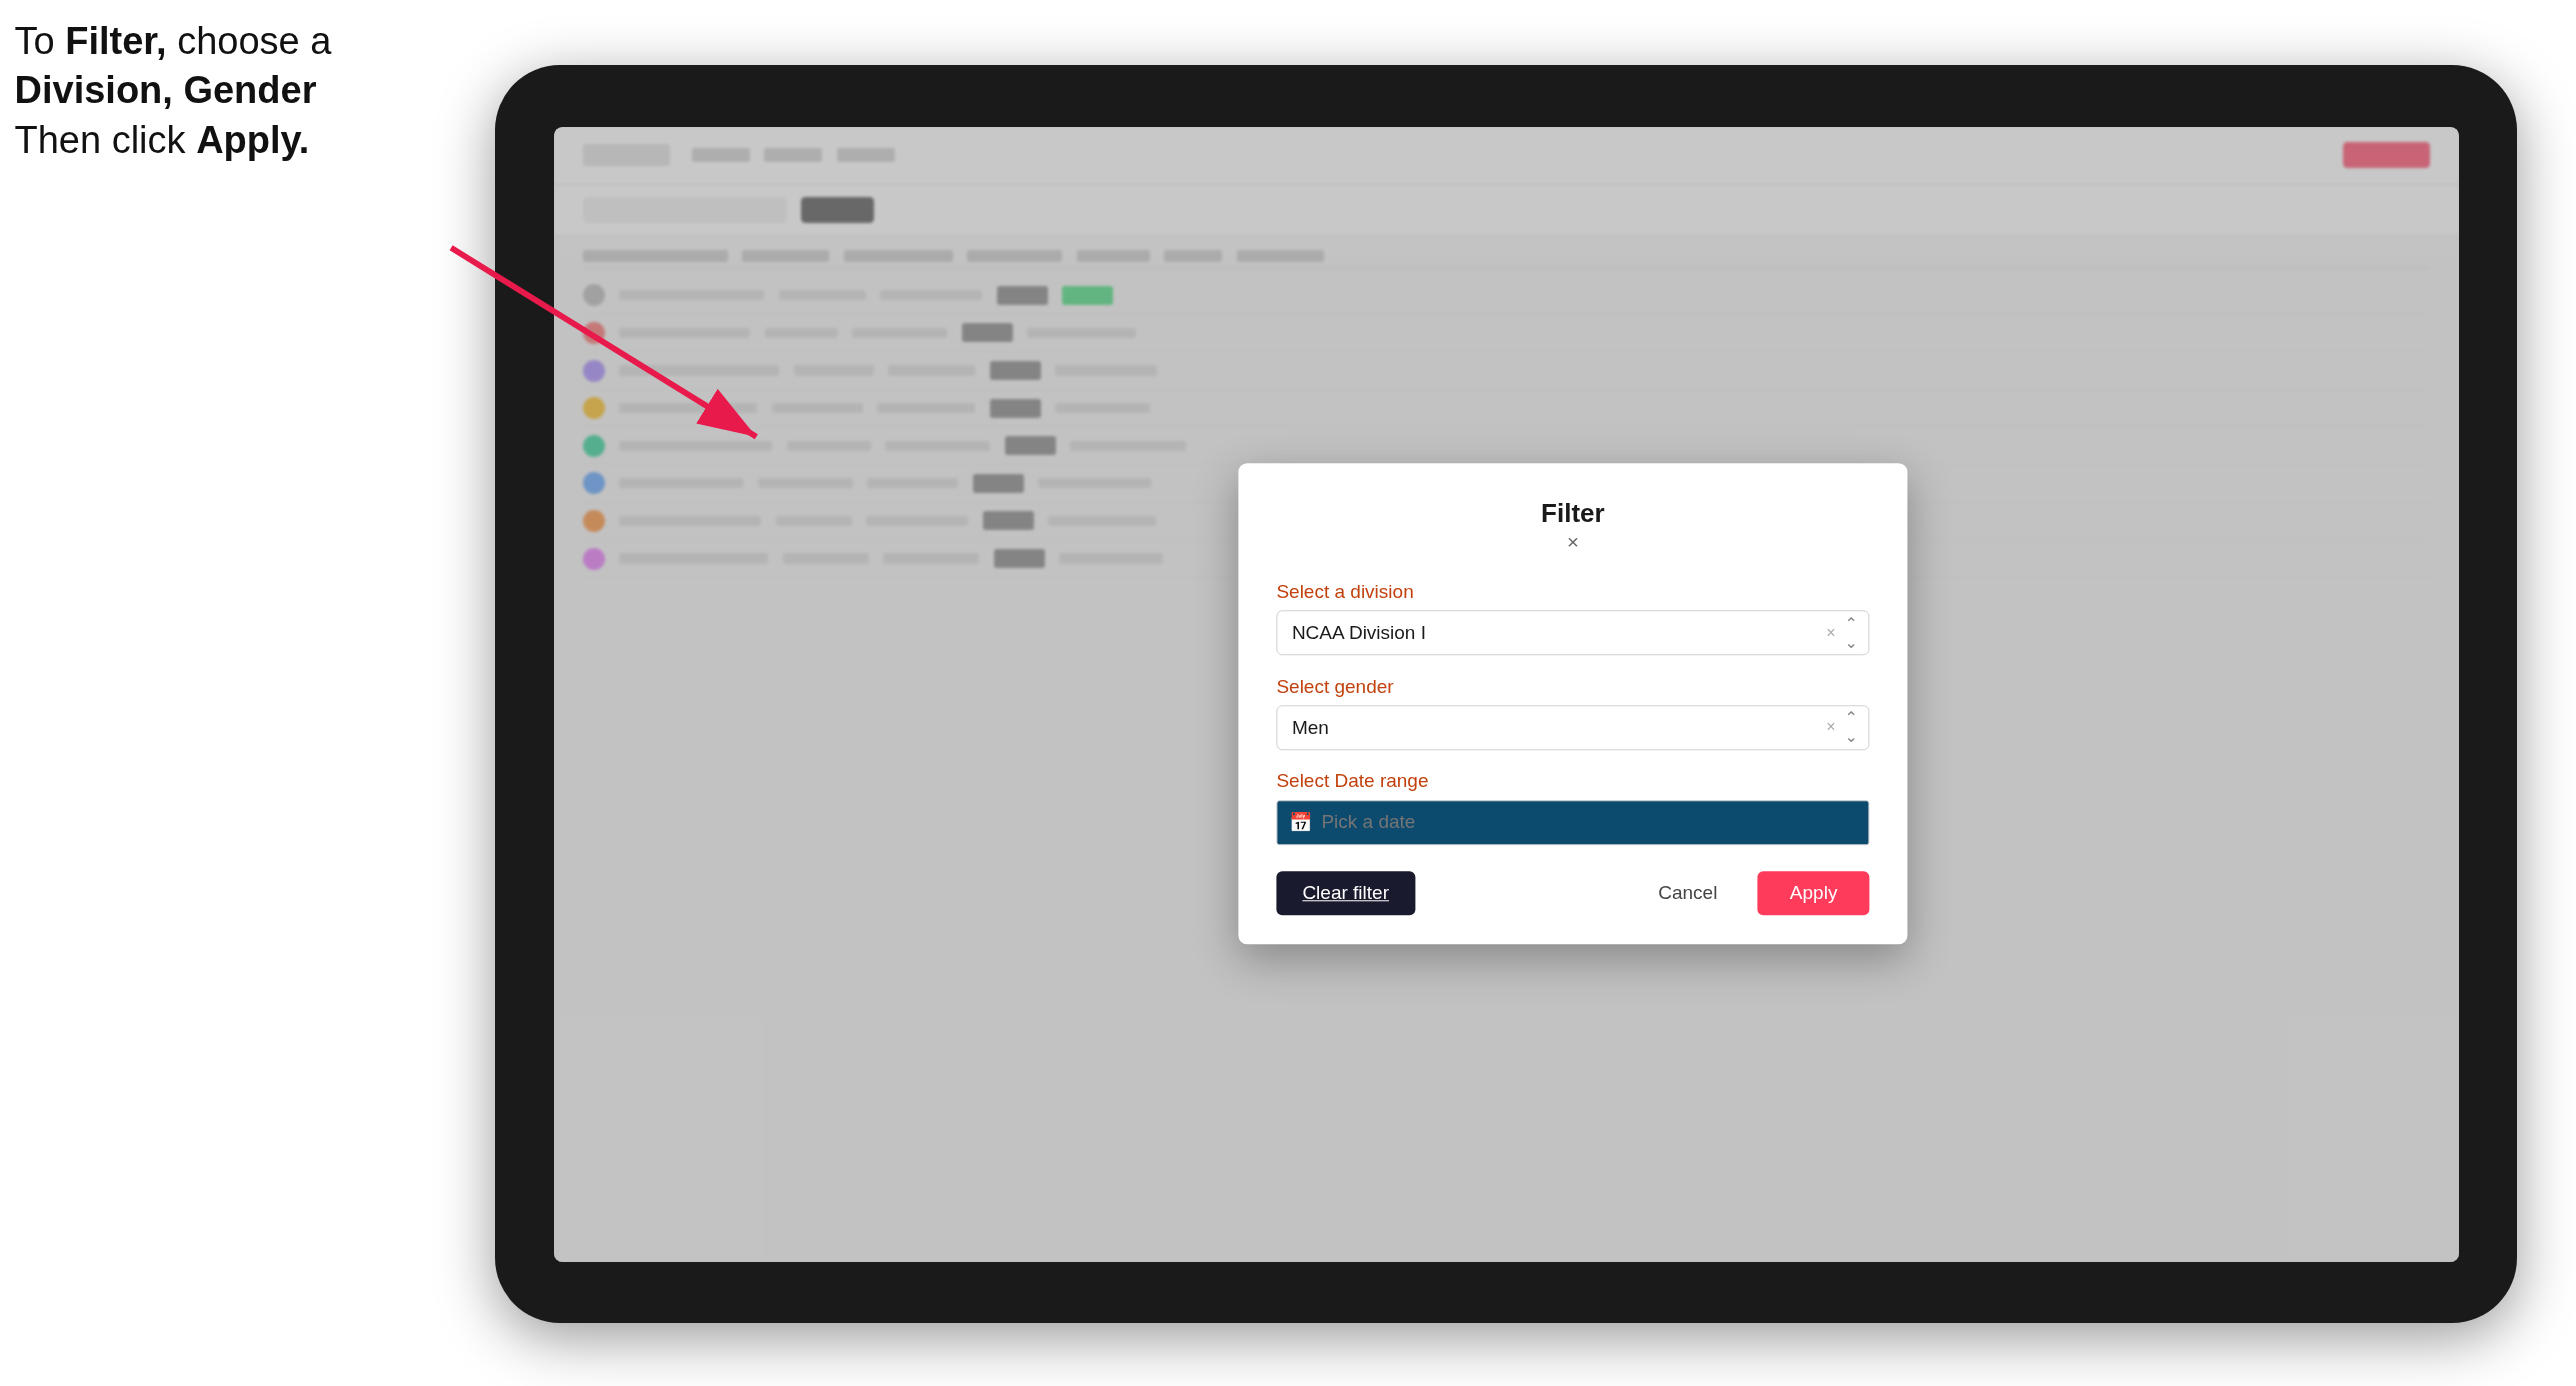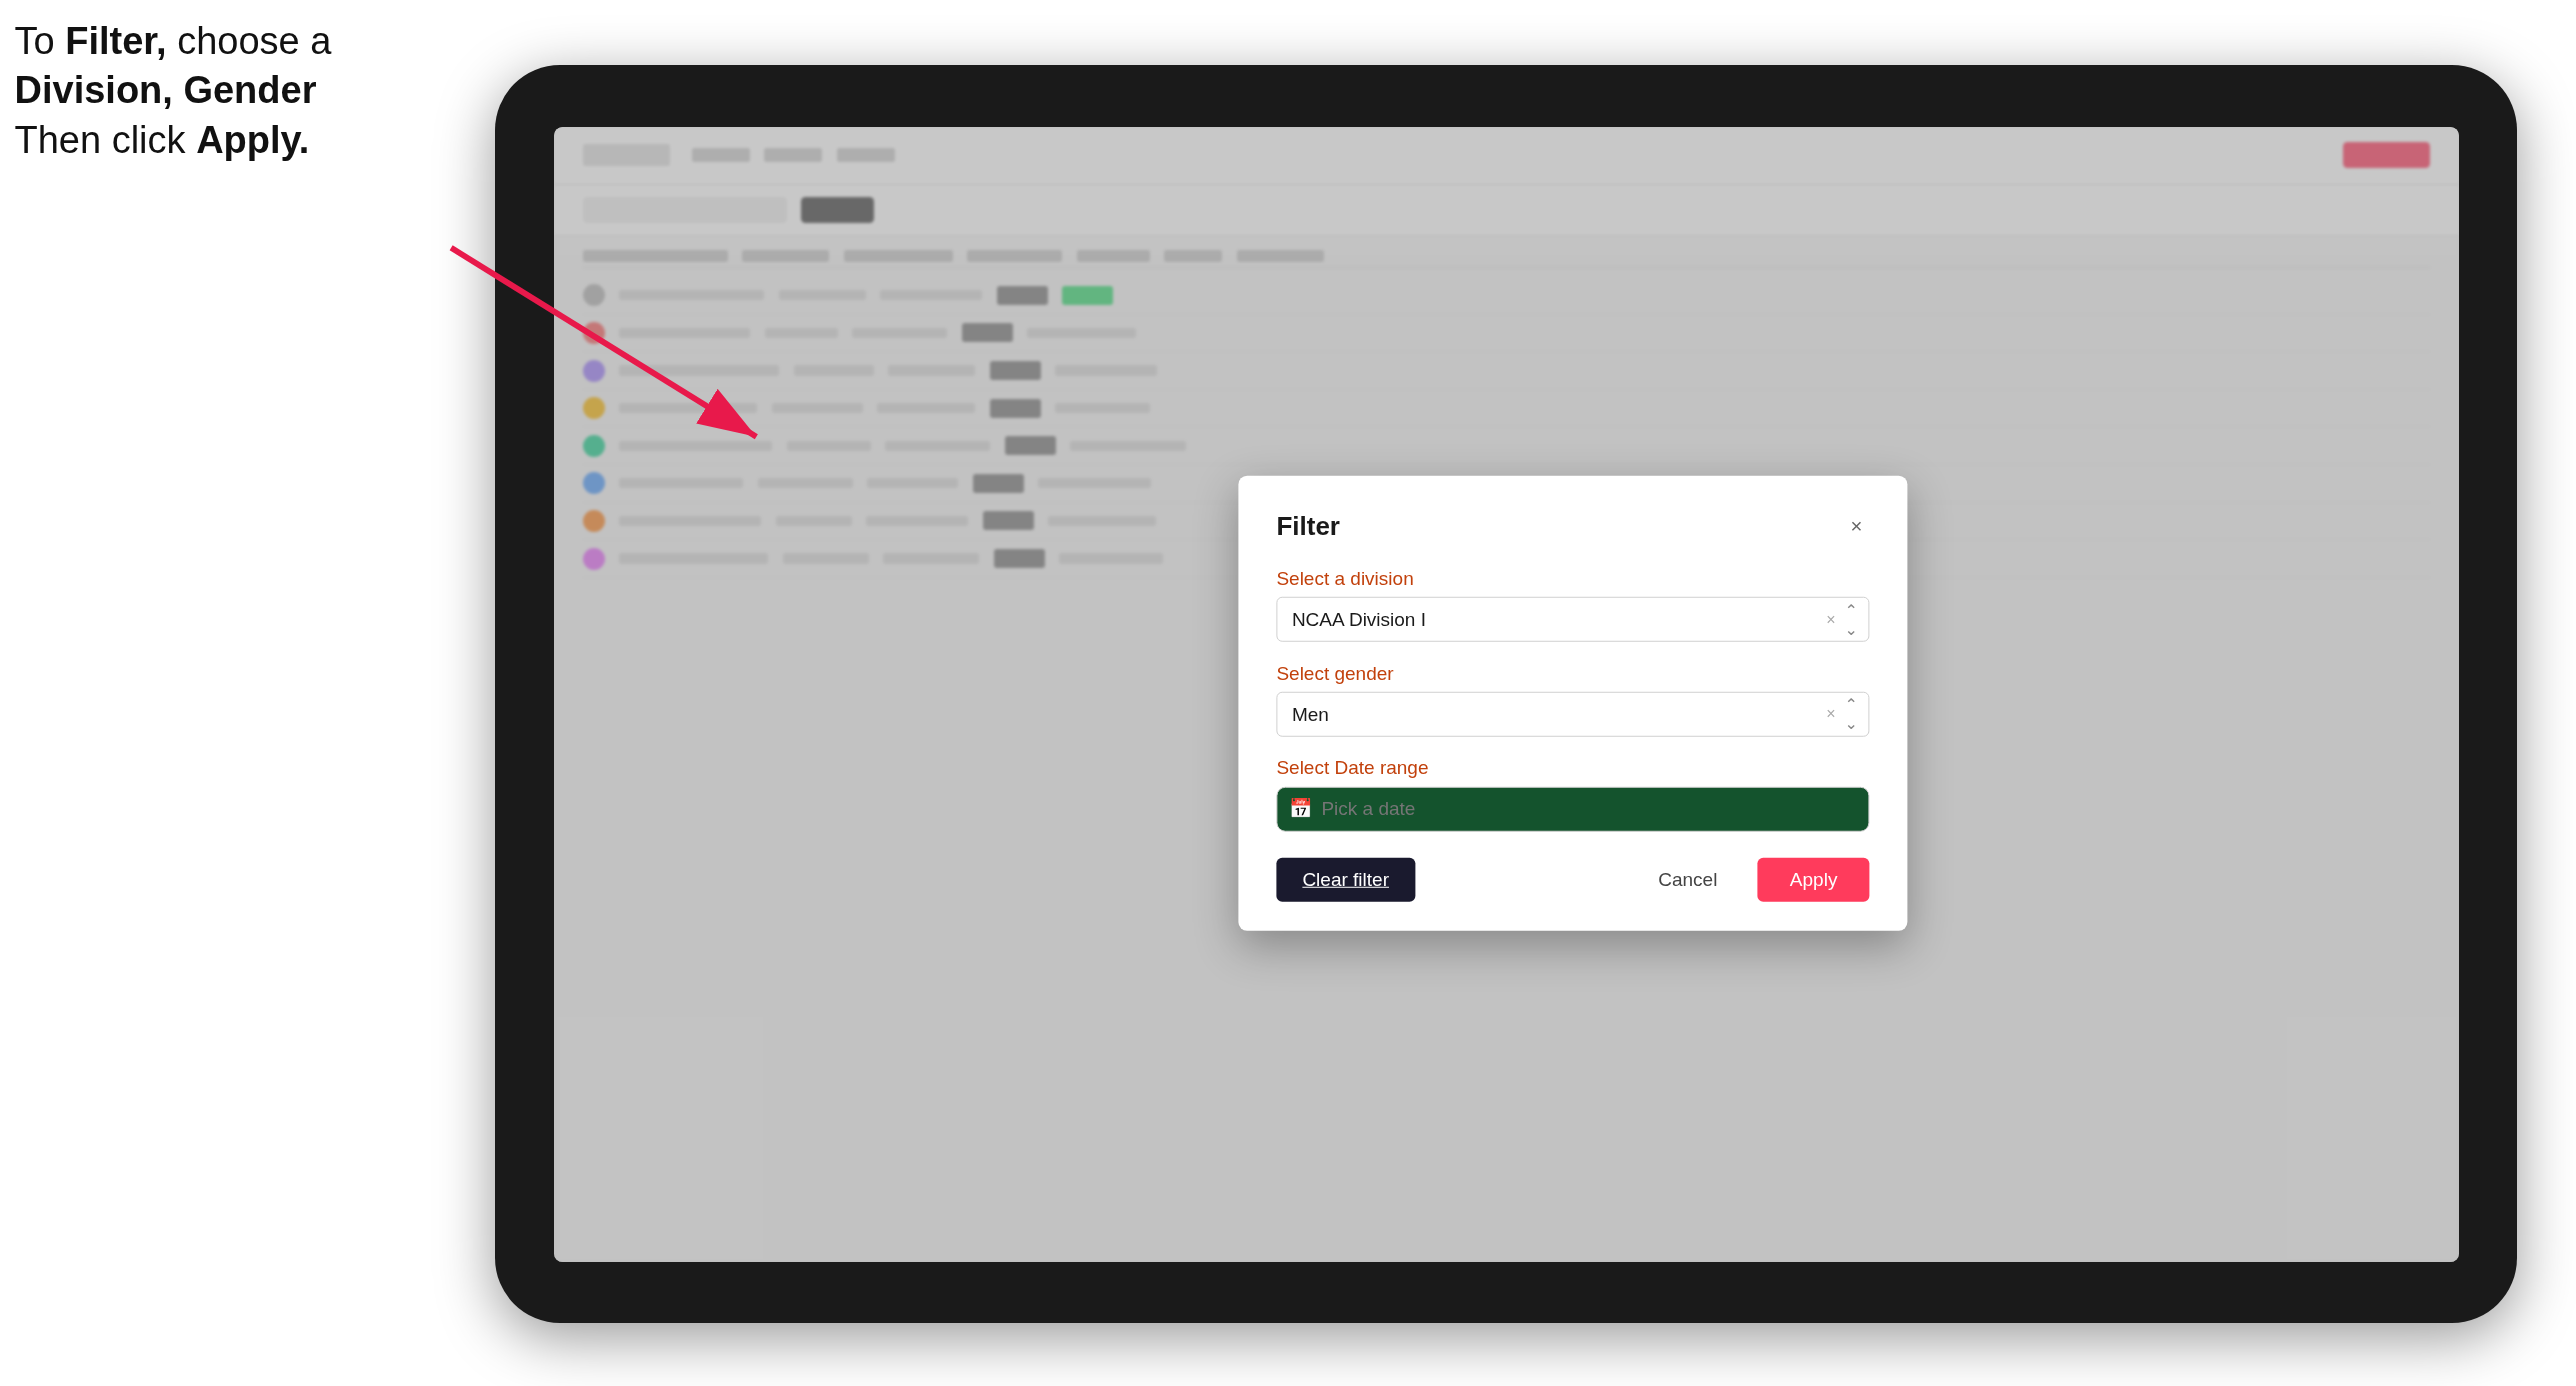--- a/index.html
+++ b/index.html
@@ -173,20 +173,21 @@
       box-shadow: 0 14.5px 44px rgba(0,0,0,0.3);
       z-index: 20;
       padding: 35px 38px 29px;
     }
 
     .modal-header {
       display: flex;
       justify-content: space-between;
       align-items: center;
       margin-bottom: 26px;
+      flex-direction: column;
     }
 
     .modal-title {
       font-size: 26px;
       font-weight: 600;
       color: #1a1a1a;
     }
 
     .modal-close {
       width: 26px;
@@ -254,25 +255,25 @@
 
     .date-input-wrapper {
       position: relative;
       width: 100%;
     }
 
     .date-input {
       width: 100%;
       height: 45px;
       border: 1.1px solid #d0d0d0;
-      border-radius: 9px;
+      border-radius: 3px;
       padding: 0 14.5px 0 44px;
       font-size: 19px;
       color: #999;
-      background: #14532d;
+      background: #0c4a6e;
       cursor: pointer;
     }
 
     .date-icon {
       position: absolute;
       left: 13px;
       top: 50%;
       transform: translateY(-50%);
       font-size: 19px;
       color: #555;

